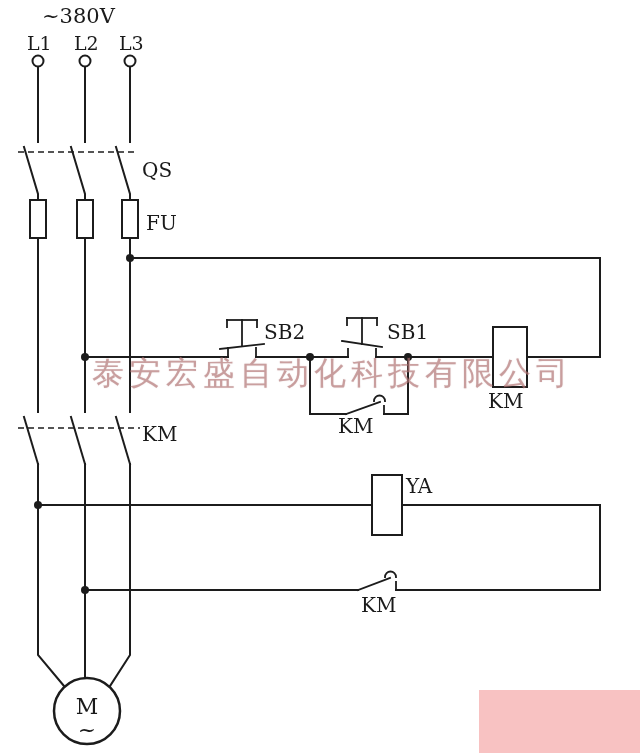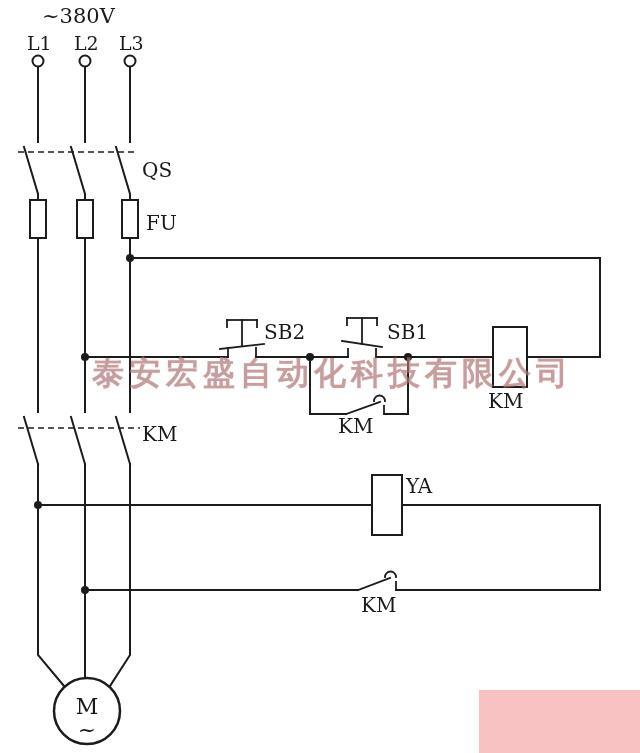--- a/index.html
+++ b/index.html
@@ -14,21 +14,21 @@
   .wire{stroke:#1c1c1c;stroke-width:2;fill:none;stroke-linecap:square;}
   .wire-thin{stroke:#1c1c1c;stroke-width:1.8;fill:none;stroke-linecap:square;}
   .dashed{stroke:#1c1c1c;stroke-width:1.6;fill:none;stroke-dasharray:6 4;}
   .boxsym{fill:#ffffff;stroke:#1c1c1c;stroke-width:2;}
   .terminal{fill:#ffffff;stroke:#1c1c1c;stroke-width:2;}
   .dot{fill:#1c1c1c;stroke:none;}
   .lbl{font-family:"DejaVu Serif", serif;fill:#1a1a1a;}
   .fs19{font-size:19px;} .fs20{font-size:20px;} .fs21{font-size:21px;} .fs22{font-size:22px;}
   #watermark-text{
     position:absolute;left:92px;top:352px;
-    font-size:32px;letter-spacing:5px;font-weight:700;white-space:nowrap;
+    font-size:32px;letter-spacing:5px;font-weight:400;white-space:nowrap;
     color:rgba(184,122,122,0.55);
     text-shadow:0 0 1px rgba(150,90,90,0.35);
     pointer-events:none;z-index:3;
   }
   #watermark-block{
     position:absolute;left:479px;top:690px;width:161px;height:63px;
     background:#f5adad;opacity:0.75;z-index:2;
   }
 </style>
 </head>

